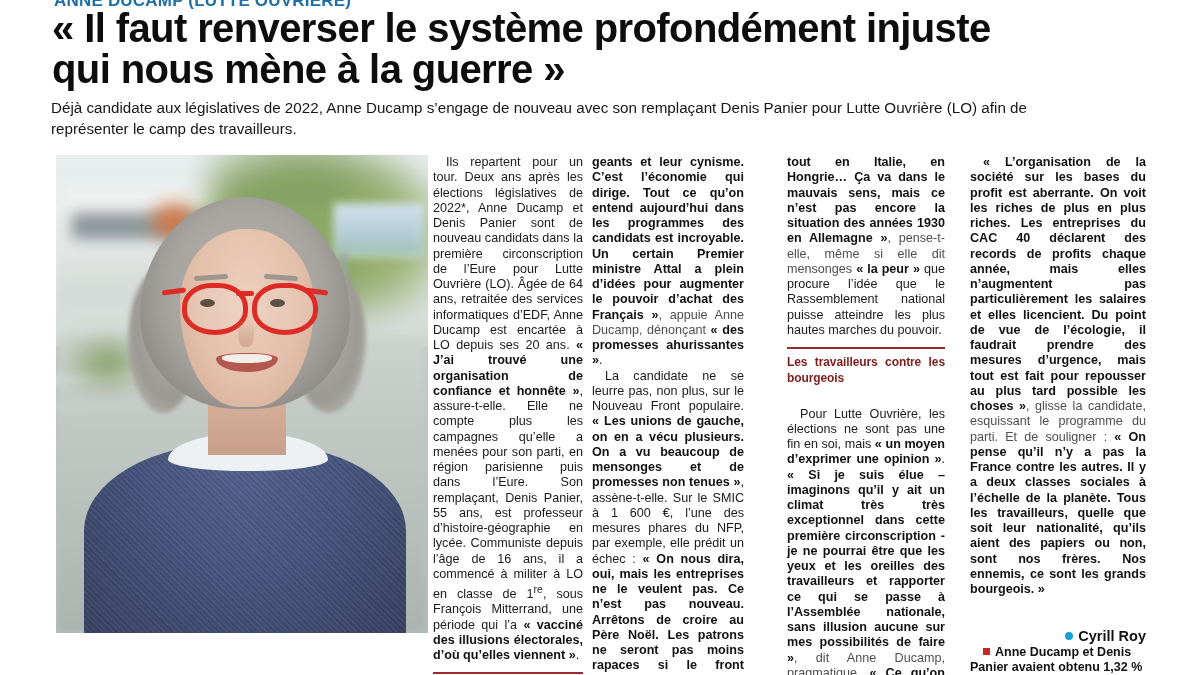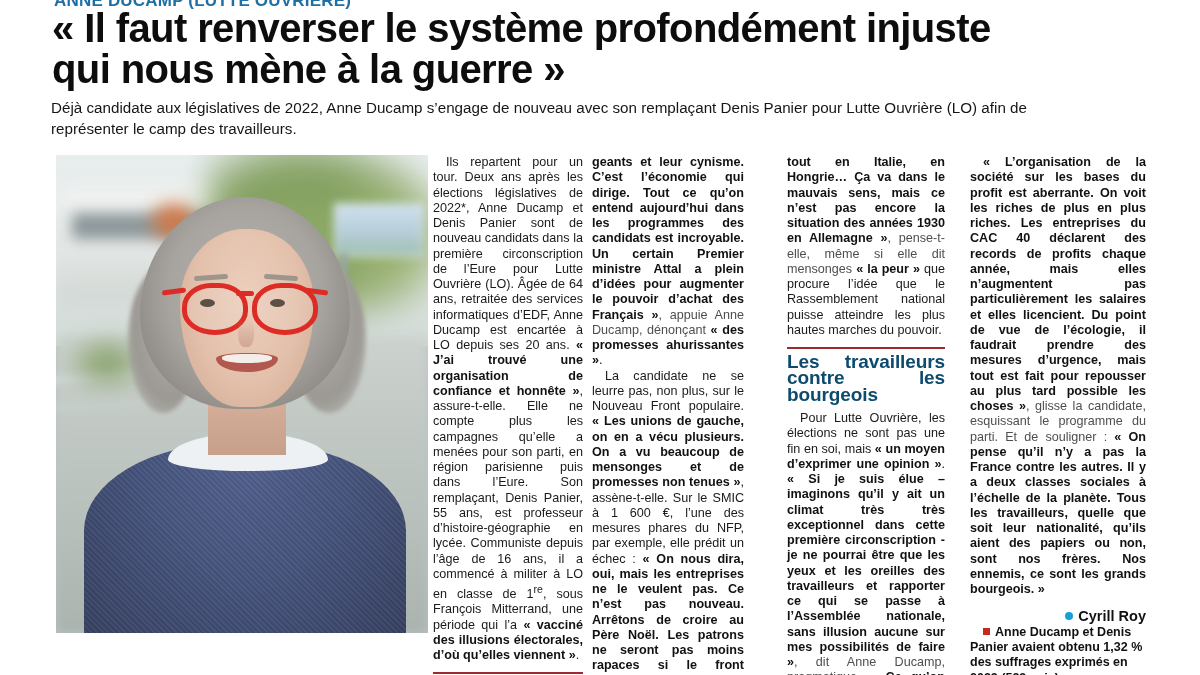--- a/index.html
+++ b/index.html
@@ -127,26 +127,26 @@
   .col b{font-weight:bold;color:#111;}
   .col .grey{color:#4e4e4e;}
   #col1{left:433px;width:150px;}
   #col2{left:592px;width:152px;}
   #col3{left:787px;width:158px;}
   #col4{left:970px;width:176px;}
 
   .subhead-block{margin:9px 0 3px 0;}
   .subhead-rule{height:1.6px;background:#9c2a2e;margin-bottom:5px;width:100%;}
   .subhead{
-    font-size:19px;line-height:16.5px;font-weight:bold;color:#0c4a6e;
-    letter-spacing:-0.1px;margin-bottom:8px;
+    font-size:12px;line-height:16.5px;font-weight:bold;color:#7f1d1d;
+    letter-spacing:-0.1px;margin-bottom:20px;
   }
   .byline{
     text-align:right;font-size:14.5px;font-weight:bold;color:#111;
-    margin-top:12px;
+    margin-top:32px;
   }
   .byline .dot{
     display:inline-block;width:8px;height:8px;border-radius:50%;
     background:#169fd8;vertical-align:middle;margin-right:5px;position:relative;top:-1px;
   }
   .endnote{
     margin-top:14px;font-size:12.5px;line-height:15.4px;font-weight:bold;color:#111;
     text-align:left;text-indent:0;
   }
   .endnote .sq{

